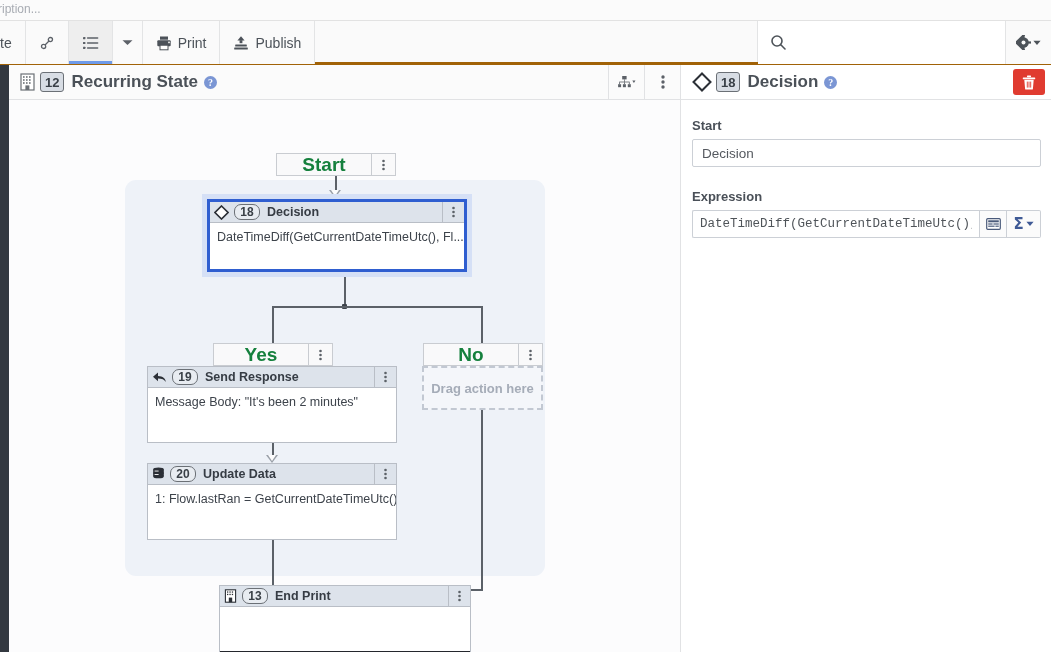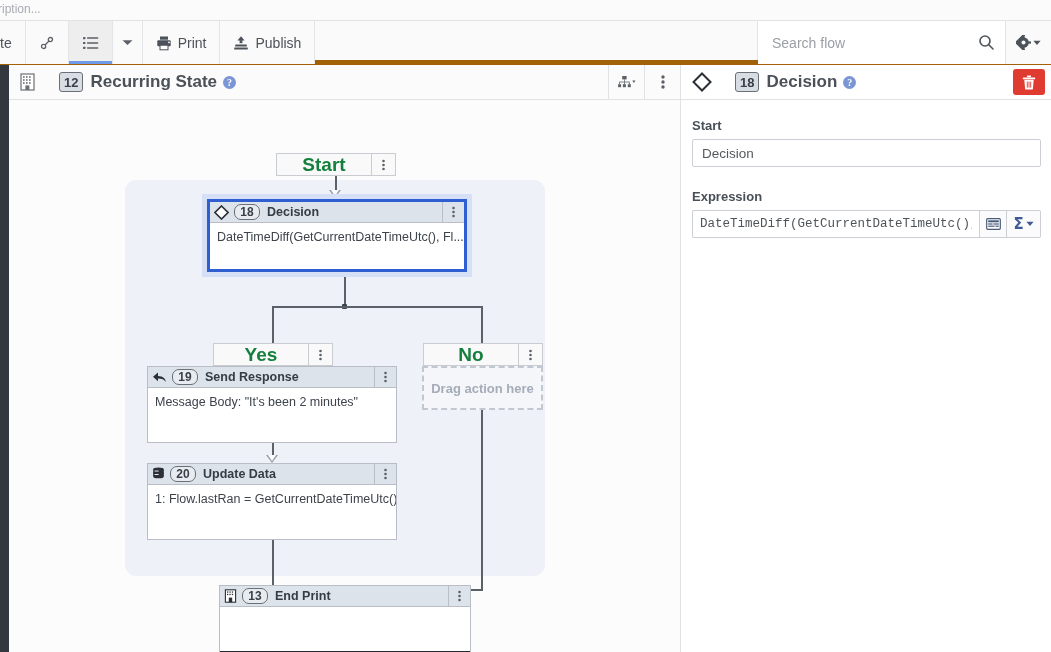--- a/index.html
+++ b/index.html
@@ -18,21 +18,21 @@
     background:#fbfbfb; border-bottom:1px solid #e2e2e2;
   }
   .desc-text {
     position:absolute; left:-8px; top:2px;
     font-size:12px; color:#a8acb3; white-space:nowrap;
   }
 
   
   .toolbar {
     position:absolute; left:0; top:21px; width:1051px; height:44px;
-    background:#fafafa; border-bottom:5px solid #a16207;
+    background:#fafafa; border-bottom:3px solid #a16207;
     display:flex; align-items:stretch;
   }
   .tb-btn {
     display:flex; align-items:center; justify-content:center; gap:6px;
     padding:0 13px; border-right:1px solid #e3e4e5;
     background:#fafafa; color:#4c5259; font-size:14px; cursor:pointer;
     position:relative; height:43px;
   }
   .tb-btn.first { border-left:none; padding-left:0; min-width:18px; }
   .tb-btn.active { background:#eeeeee; }
@@ -80,21 +80,21 @@
     background:#fbfbfb; border-bottom:1px solid #e1e2e4;
     display:flex; align-items:center; padding-left:10px;
   }
   .fh-title {
     font-size:17px; font-weight:bold; color:#4b5158; margin-left:7px;
   }
   .badge {
     display:inline-flex; align-items:center; justify-content:center;
     min-width:22px; height:20px; padding:0 4px;
     border:1px solid #6b7076; border-radius:3px; background:#d8dde4;
-    font-size:13px; font-weight:bold; color:#3a4047; margin-left:23px;
+    font-size:13px; font-weight:bold; color:#3a4047; margin-left:4px;
   }
   .help-dot {
     width:13px; height:13px; border-radius:50%; background:#7b96d4;
     color:#fff; font-size:10px; font-weight:bold;
     display:inline-flex; align-items:center; justify-content:center;
     margin-left:6px; font-family:"Liberation Serif", serif;
   }
   .fh-right { margin-left:auto; display:flex; align-items:stretch; height:34px; }
   .fh-tool {
     display:flex; align-items:center; justify-content:center; width:36px;
@@ -295,21 +295,20 @@
           <rect x="1.2" y="12.6" width="13.6" height="2" rx=".5"></rect>
         </g>
       </svg>
     </span>
     <span>Publish</span>
   </div>
 
   <div class="tb-spacer"></div>
 
   <div class="search-wrap">
-    <input class="search-input" type="text" placeholder="Search flow" style="">
     <span>
       <svg class="ic" width="17" height="17" viewBox="0 0 17 17">
         <g stroke="#4d5359" stroke-width="1.6" fill="none" stroke-linecap="round">
           <circle cx="7" cy="7" r="5"></circle>
             <path d="M10.8 10.8 15 15"></path>
         </g>
       </svg>
     </span>
   </div>
 

